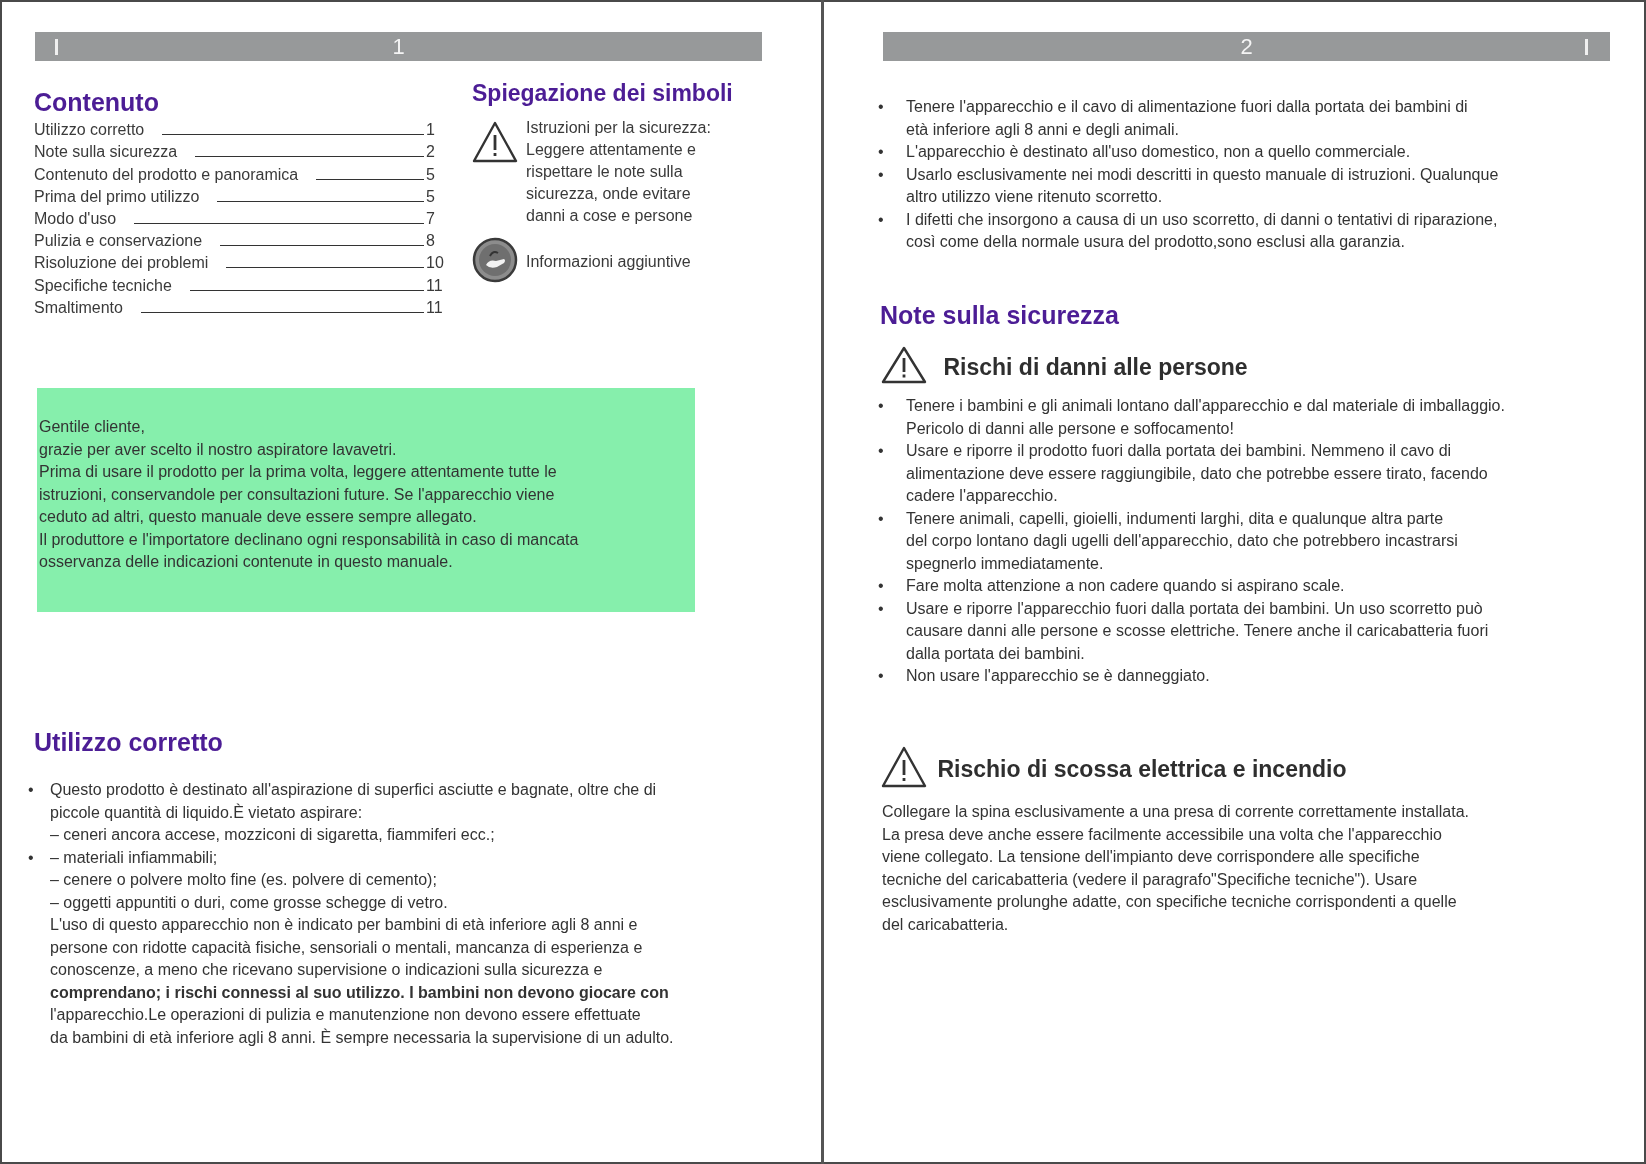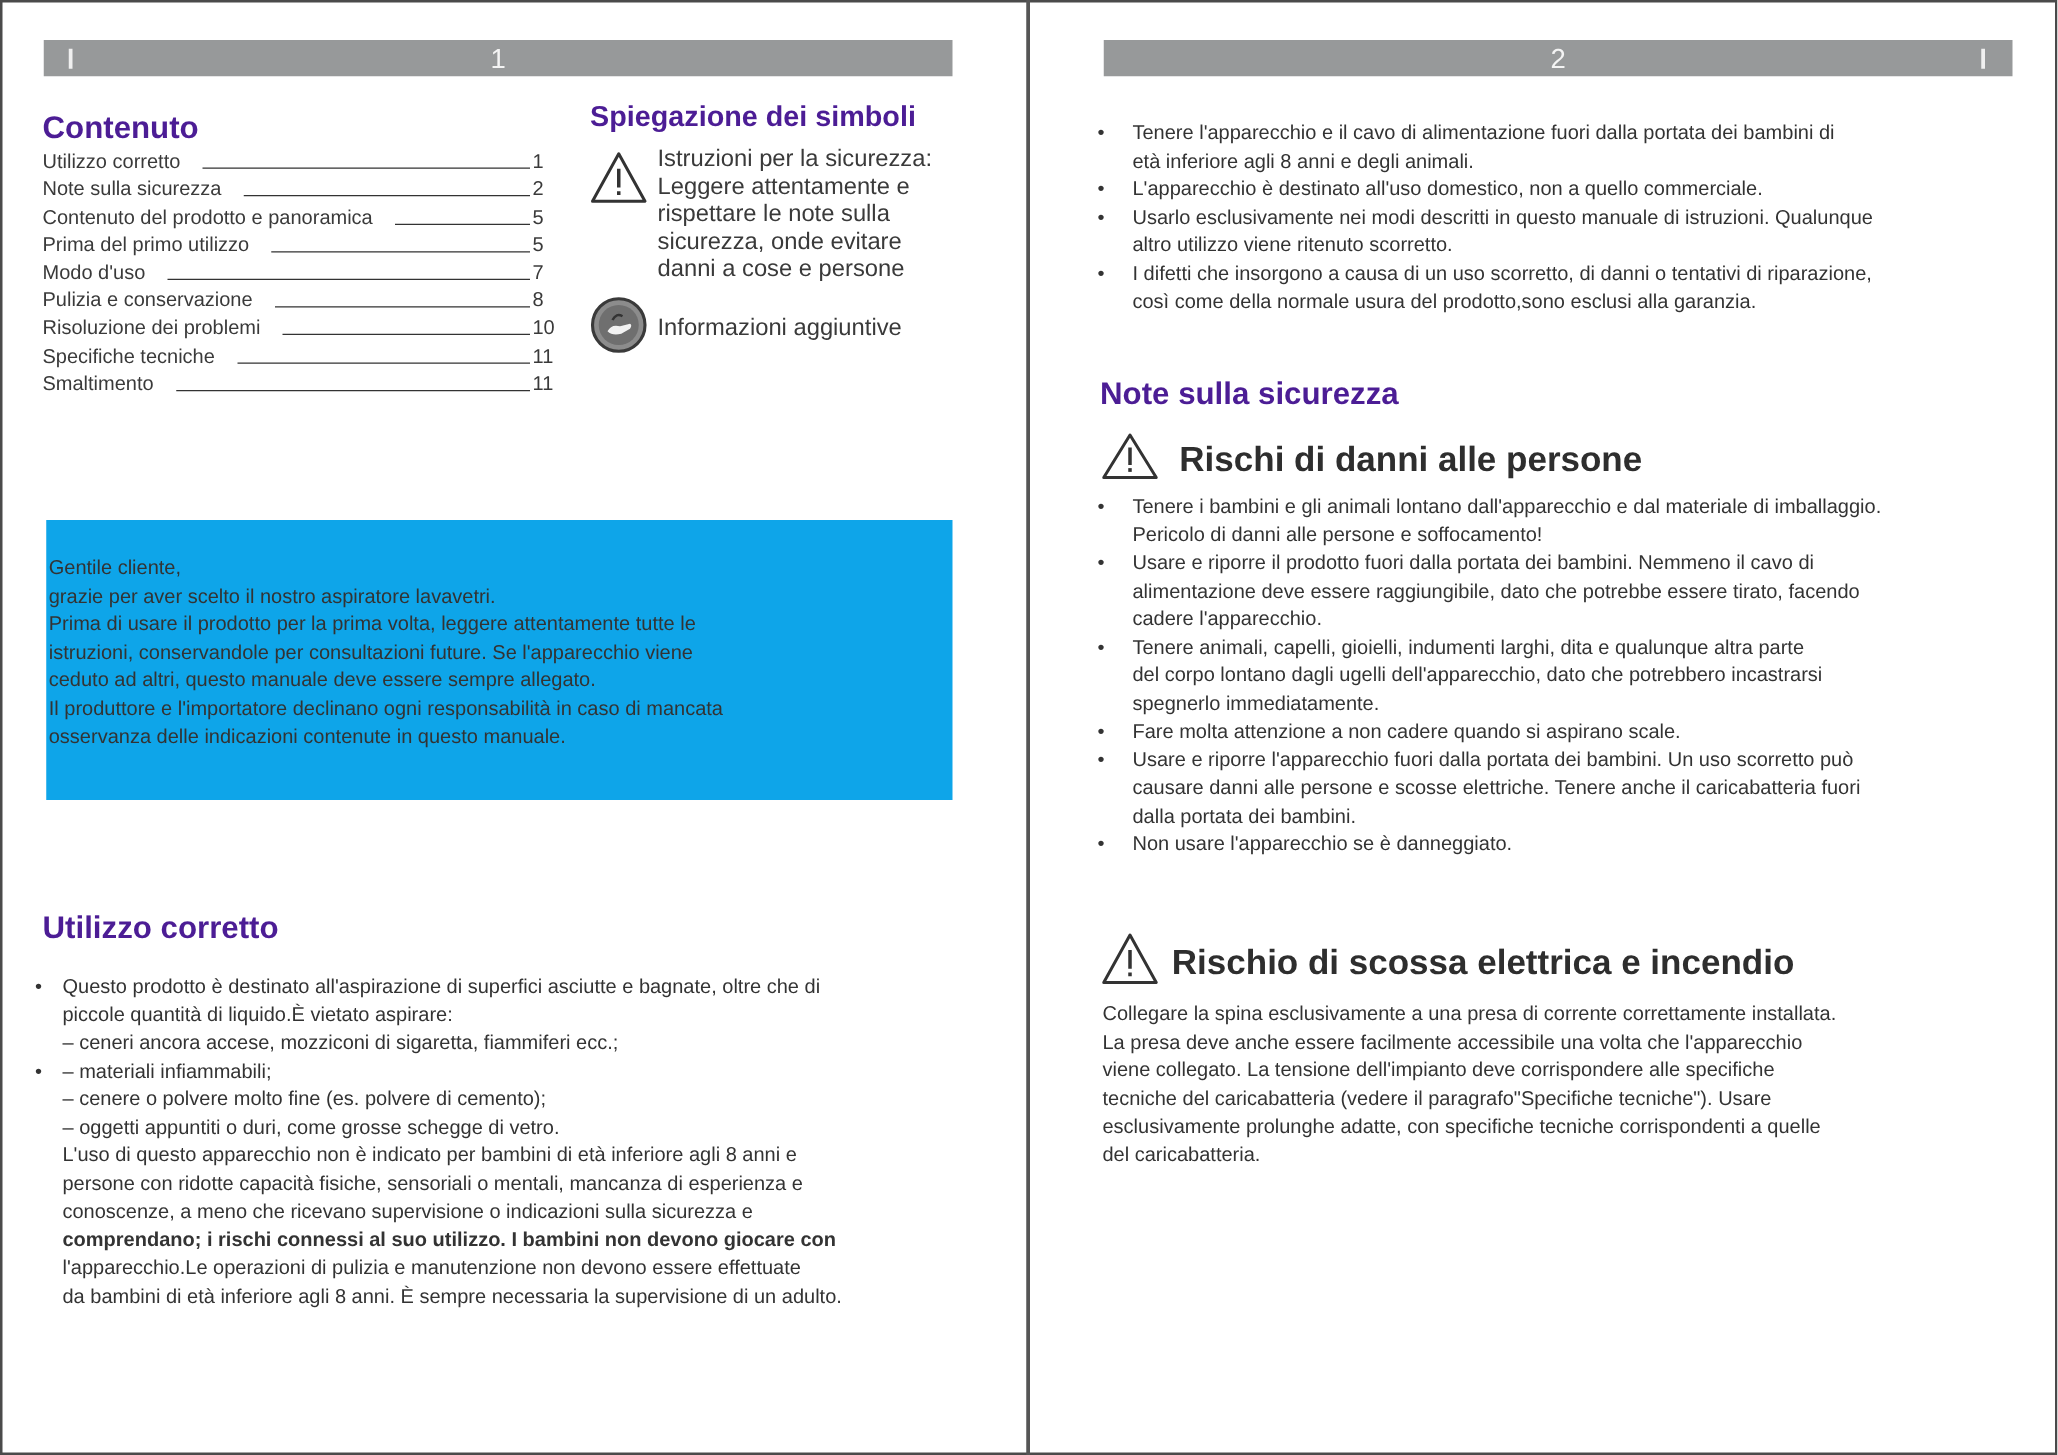--- a/index.html
+++ b/index.html
@@ -15,33 +15,33 @@
   .hbar { position:absolute; top:32px; height:29px; background:#97999a; color:#f4f4f4;
           font-size:22px; line-height:29px; }
   .left .hbar { left:35px; width:727px; }
   .right .hbar { left:59px; width:727px; }
   .hbar .num { position:absolute; left:0; right:0; text-align:center; }
   .hbar .tick { position:absolute; top:7px; width:3px; height:16px; background:#f0f0f0; }
   .left .hbar .tick { left:20px; }
   .right .hbar .tick { right:22px; }
 
   h2.sec { position:absolute; margin:0; font-weight:bold; font-size:25px; color:#4c1d95; }
-  h3.sub { margin:0; font-weight:bold; font-size:28px; color:#2e2e2e; display:inline-block; vertical-align:middle; }
+  h3.sub { margin:0; font-weight:bold; font-size:23px; color:#2e2e2e; display:inline-block; vertical-align:middle; }
 
   .toc { position:absolute; left:34px; top:119px; width:412px; font-size:16px; }
   .toc .row { position:relative; height:22.2px; line-height:22px; display:flex; align-items:flex-end; }
   .toc .lbl { white-space:nowrap; padding-right:18px; }
   .toc .line { flex:1; border-bottom:1.6px solid #333; height:0; margin-bottom:6px; }
   .toc .pg { width:20px; text-align:left; padding-left:2px; }
 
   .symbols { position:absolute; left:472px; top:80px; width:320px; }
   .sym-row { display:flex; align-items:flex-start; }
-  .sym-text { font-size:19px; line-height:22px; color:#3a3a3a; }
-
-  .greybox { position:absolute; left:37px; top:416px; width:725px; height:224px; background:#0ea5e9; }
+  .sym-text { font-size:16px; line-height:22px; color:#3a3a3a; }
+
+  .greybox { position:absolute; left:37px; top:388px; width:658px; height:224px; background:#86efac; }
   .greybox .txt { position:absolute; left:2px; top:28px; font-size:16px; line-height:22.5px; color:#333; }
 
   .content { position:absolute; font-size:16px; line-height:22.5px; color:#333; }
   ul.bl { list-style:none; margin:0; padding:0; }
   ul.bl li { position:relative; padding-left:30px; }
   ul.bl li .b { position:absolute; left:2px; top:0; }
 
   .warn-ico { display:inline-block; vertical-align:middle; }
 </style>
 </head>

